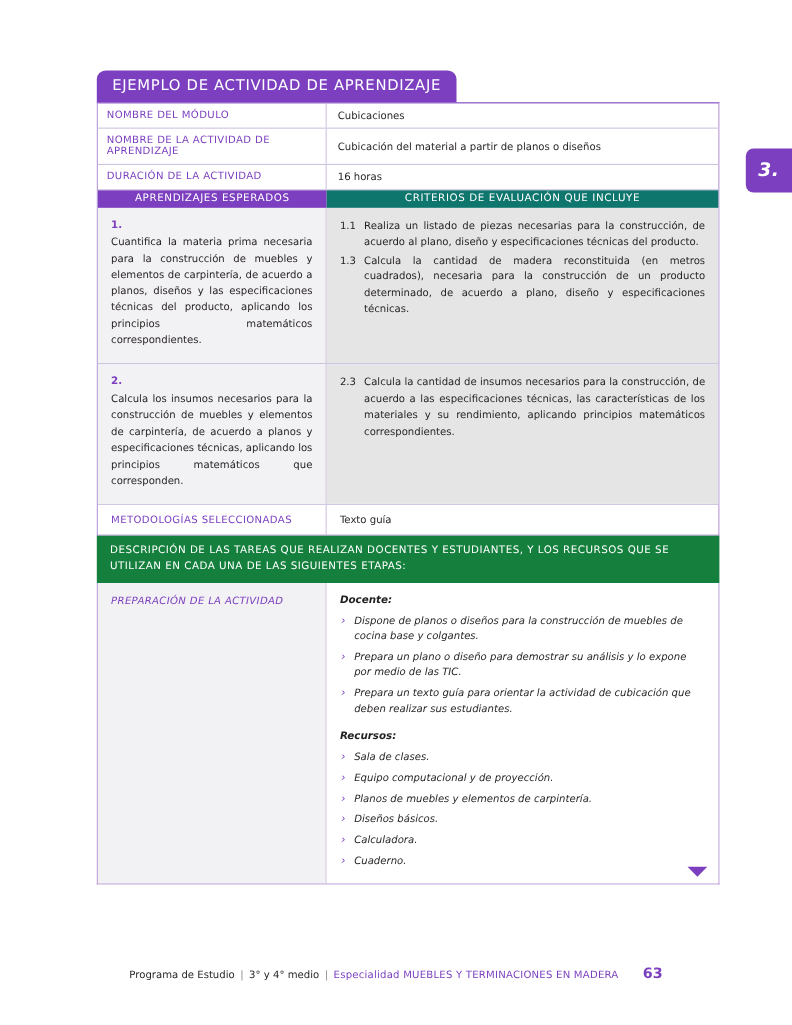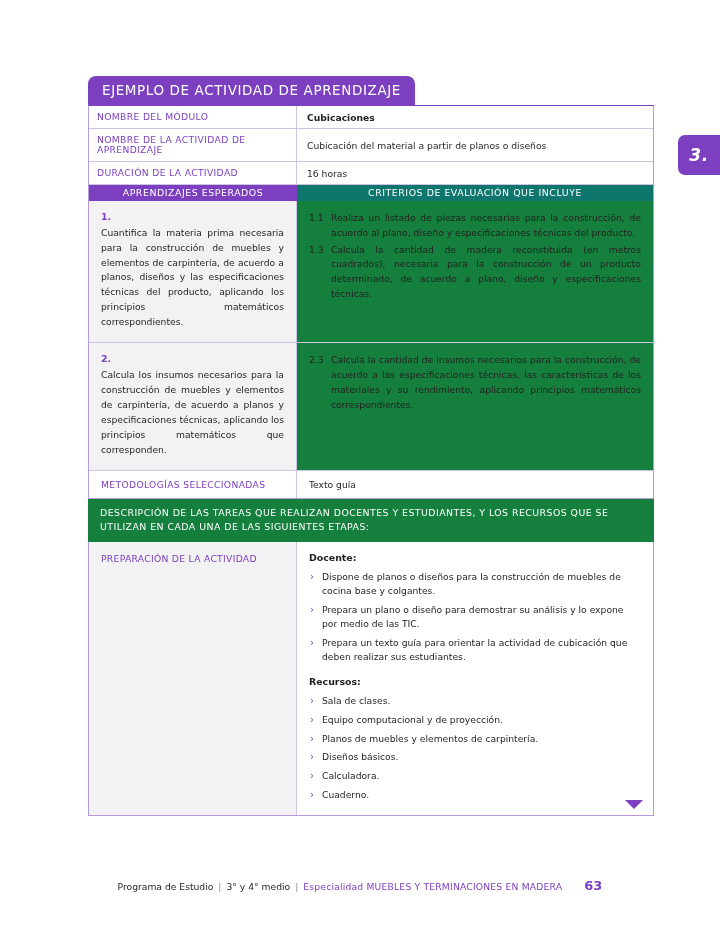--- a/index.html
+++ b/index.html
@@ -29,21 +29,21 @@
     display: flex;
     align-items: center;
     justify-content: center;
     letter-spacing: 0.5px;
   }
 
   
   #activity-block {
     position: absolute;
     left: 88px;
-    top: 76px;
+    top: 64px;
     width: 566px;
   }
 
   .title-tab {
     display: inline-block;
     background: #7b3fbf;
     color: #ffffff;
     border-radius: 8px 8px 0 0;
     padding: 8px 14px 7px 14px;
     font-size: 13.5px;
@@ -79,21 +79,21 @@
   }
   .meta-value {
     flex: 1 1 auto;
     color: #231f20;
     font-size: 9.2px;
     padding: 6px 8px 5px 10px;
     display: flex;
     align-items: center;
     line-height: 1.2;
   }
-  .meta-value.bold { font-weight: bold; }
+  .meta-value.bold { font-weight: normal; }
 
   
   .col-head {
     display: flex;
     height: 16px;
   }
   .col-head-left {
     width: 208px;
     flex: 0 0 208px;
     background: #7b3fbf;
@@ -136,21 +136,21 @@
     margin-bottom: 4px;
   }
   .lo-text {
     color: #231f20;
     font-size: 9.2px;
     line-height: 1.62;
     text-align: justify;
   }
   .lo-right {
     flex: 1 1 auto;
-    background: #15803d;
+    background: #e5e5e5;
     padding: 10px 12px 12px 12px;
   }
   .crit {
     display: flex;
     font-size: 9.2px;
     color: #231f20;
     line-height: 1.62;
     margin-bottom: 2px;
   }
   .crit-code {
@@ -197,20 +197,21 @@
     letter-spacing: 0.45px;
     line-height: 1.55;
     padding: 7px 12px 7px 12px;
   }
 
   
   .task-row {
     display: flex;
     border-top: none;
     min-height: 205px;
+    font-style: italic;
   }
   .task-label {
     width: 208px;
     flex: 0 0 208px;
     background: #f2f1f3;
     color: #7b3fbf;
     font-size: 9.2px;
     letter-spacing: 0.3px;
     padding: 10px 12px 10px 12px;
     border-right: 1px solid #cfc3e2;

